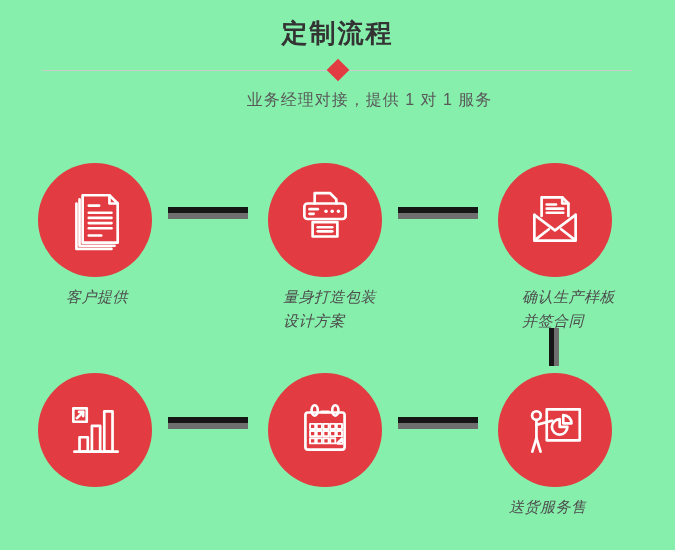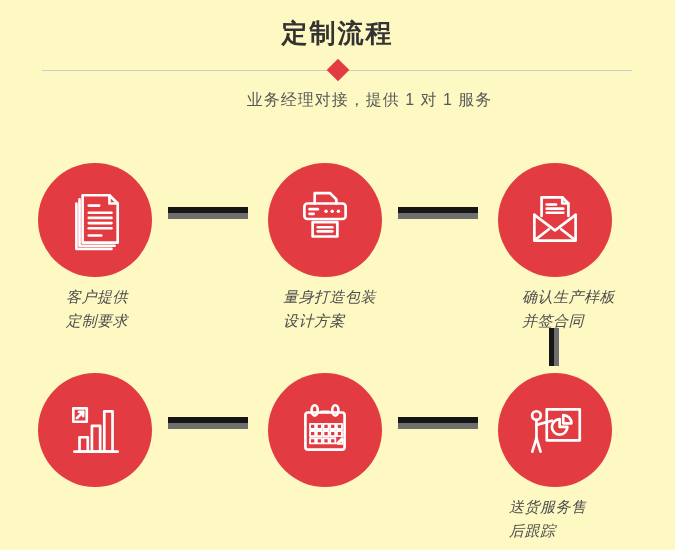--- a/index.html
+++ b/index.html
@@ -7,21 +7,21 @@
     --connector-dark:#161616;
     --connector-gray:#6e6e6e;
     --divider-gray:#cccccc;
     --title-color:#333333;
     --subtitle-color:#595959;
     --label-color:#4d4d4d;
   }
   *{box-sizing:border-box;margin:0;padding:0;}
   html,body{width:675px;height:550px;background:#ffffff;overflow:hidden;}
   body{font-family:"Liberation Sans","DejaVu Sans",sans-serif;}
-  .stage{position:relative;width:675px;height:550px;background:#fef9c3;}
+  .stage{position:relative;width:675px;height:550px;background:#86efac;}
 
   .page-title{
     position:absolute;top:16px;left:0;width:100%;
     text-align:center;font-size:26px;font-weight:bold;
     color:var(--title-color);letter-spacing:2px;
   }
   .divider-line{
     position:absolute;top:70px;left:42px;width:590px;height:1px;
     background:var(--divider-gray);
   }
@@ -96,21 +96,20 @@
         <path d="M26 18 H36"></path>
         <path d="M26 25 H48"></path>
         <path d="M26 30 H48"></path>
         <path d="M26 35 H48"></path>
         <path d="M26 40 H48"></path>
         <path d="M26 47 H38"></path>
       </svg>
     </div>
     <div class="step-label">
       <div>客户提供</div>
-      <div>定制要求</div>
     </div>
   </div>
 
   <div class="step" id="step-2">
     <div class="step-circle">
       <svg class="ic" width="66" height="66" viewBox="0 0 64 64">
         <path d="M19 28 V10 H39 L45 16 V28"></path>
         <path d="M39 10 V16 H45"></path>
         <path d="M24 17 H33"></path>
         <path d="M24 21 H40"></path>
@@ -201,21 +200,20 @@
         <path d="M40 25.5 V17.5 A8 8 0 0 1 48 25.5 Z"></path>
         <circle cx="14" cy="18" r="4.2"></circle>
         <path d="M14 22.5 V40"></path>
         <path d="M14 27 L29 23"></path>
         <path d="M14 40 L10 53"></path>
         <path d="M14 40 L18 53"></path>
       </svg>
     </div>
     <div class="step-label">
       <div>送货服务售</div>
-      <div>后跟踪</div>
     </div>
   </div>
 
   <div class="connector-h" id="conn-0"></div>
   <div class="connector-h" id="conn-1"></div>
   <div class="connector-h" id="conn-2"></div>
   <div class="connector-h" id="conn-3"></div>
   <div class="connector-v" id="conn-v"></div>
 
 </div>

